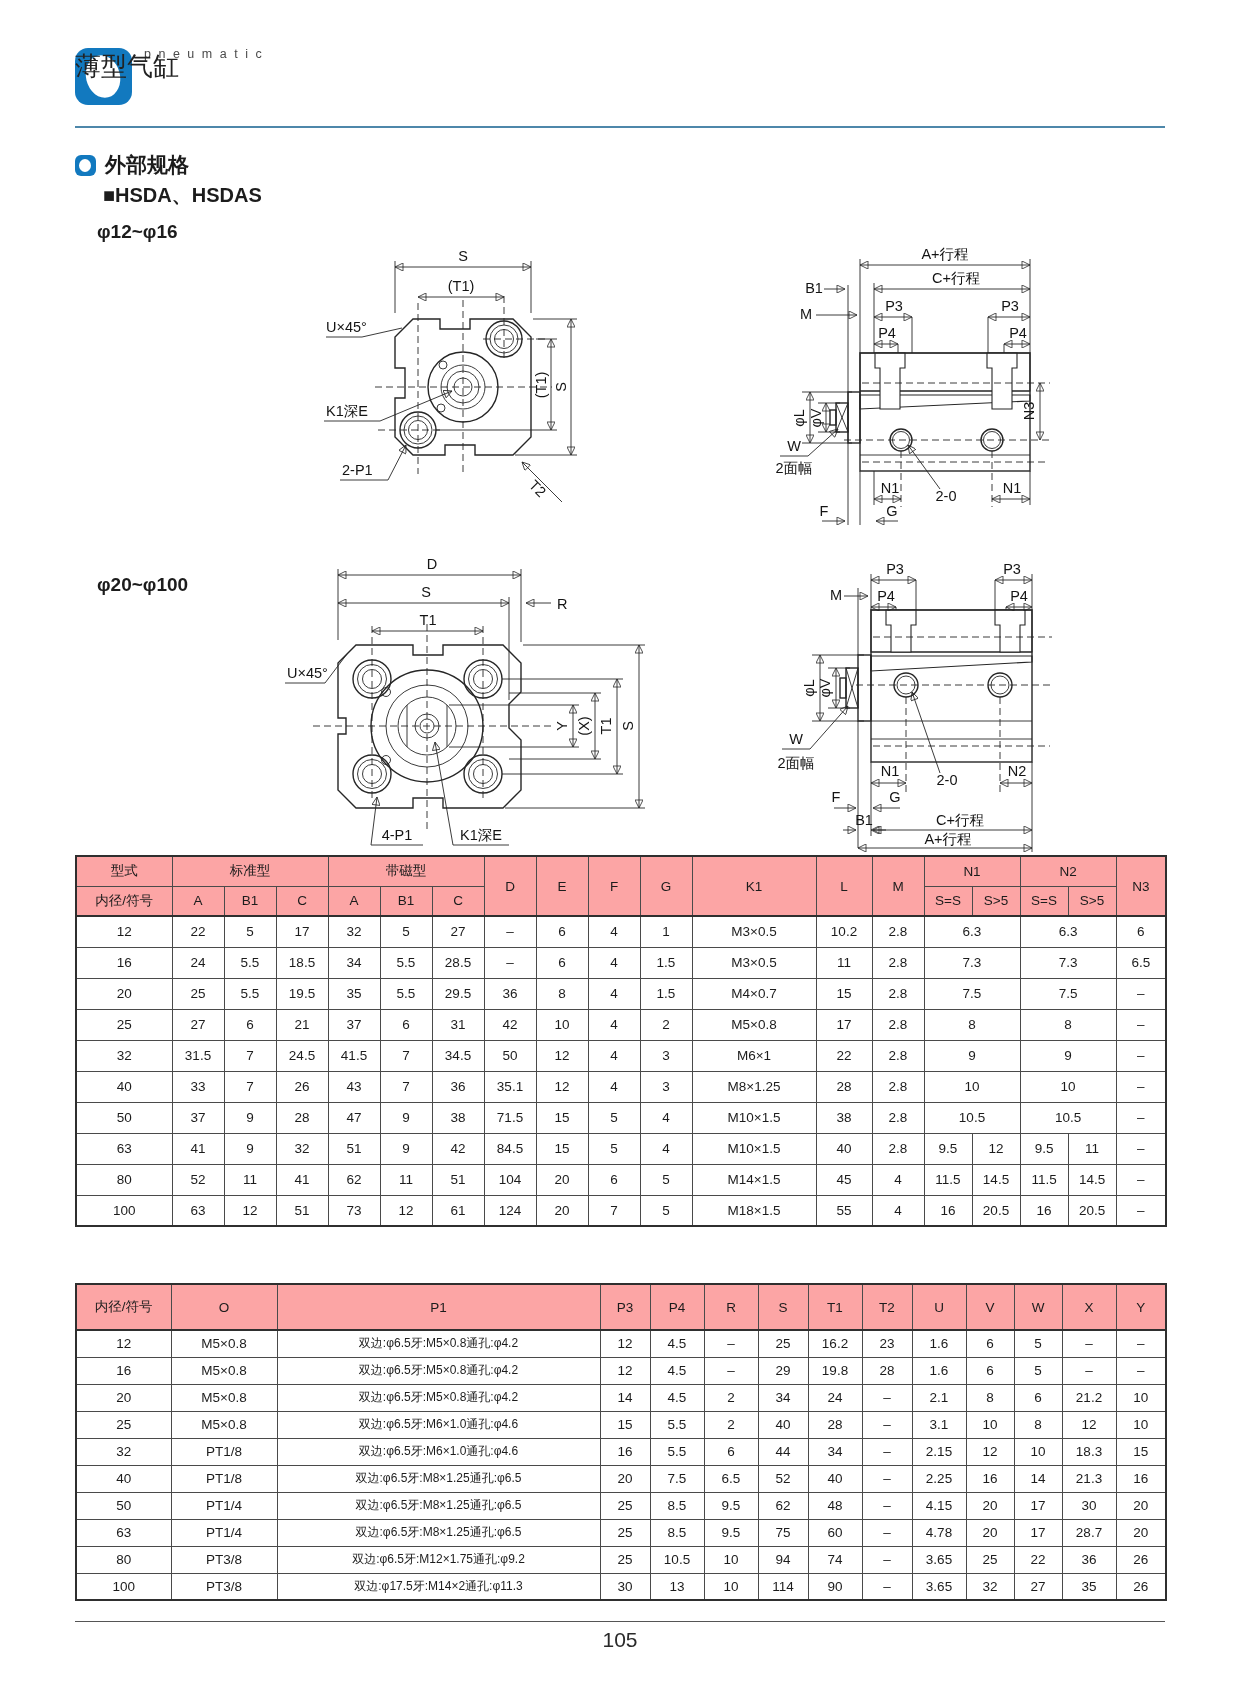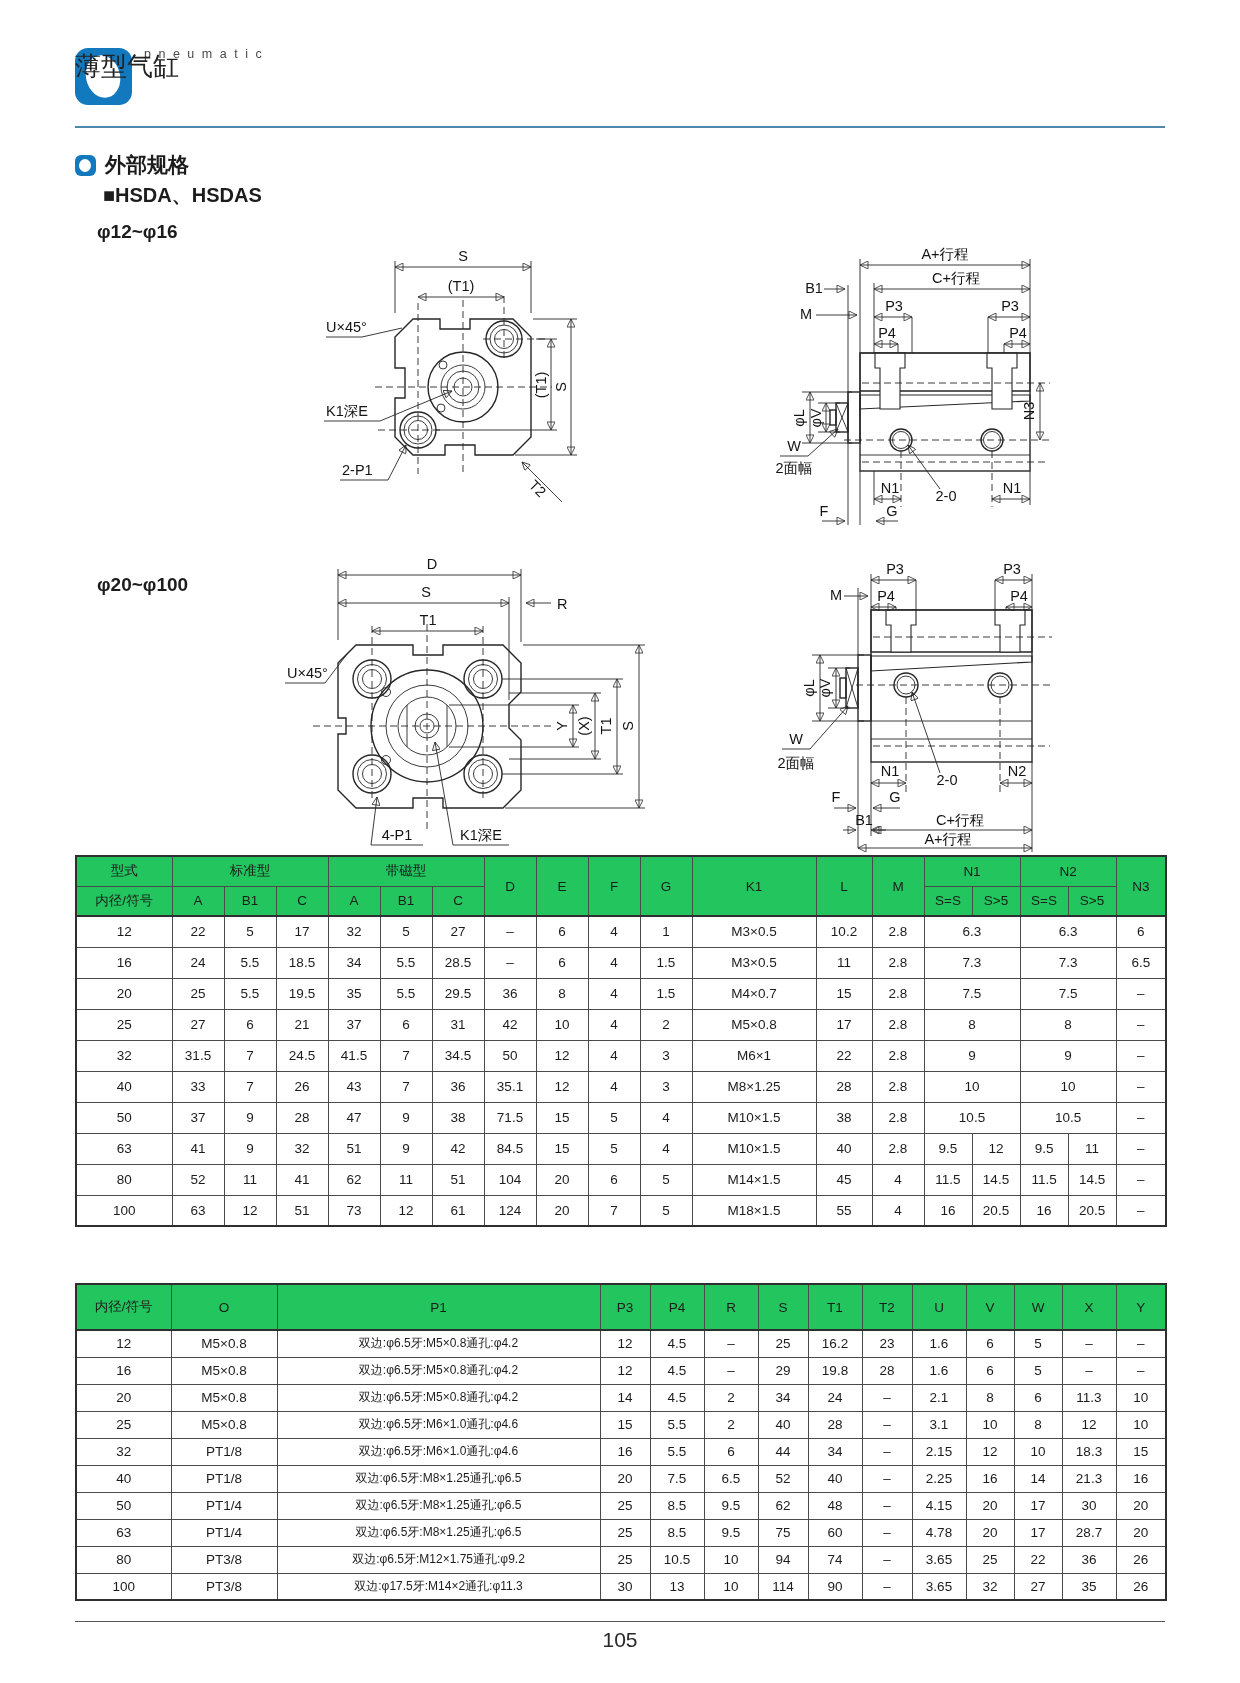--- a/index.html
+++ b/index.html
@@ -34,21 +34,21 @@
   .drw .dash{stroke-width:0.9;stroke-dasharray:7 4;}
   .drw .hatchfill{stroke-width:1.1;}
   .drw .white{fill:#ffffff;stroke-width:1.1;}
   .drw text{font-size:14.5px;fill:#141414;stroke:none;font-family:"Liberation Sans","DejaVu Sans",sans-serif;}
   .drw .mid{text-anchor:middle;}
   .drw .st{text-anchor:start;}
   
   table.spec{position:absolute;border-collapse:collapse;table-layout:fixed;border:2px solid #2f2f2f;}
   table.spec th,table.spec td{border:1px solid #4a4a4a;text-align:center;vertical-align:middle;
         padding:0 1px;font-size:13.5px;color:#1c1c1c;overflow:hidden;white-space:nowrap;font-weight:normal;}
-  table.spec thead th{background:#22c55e;}
+  table.spec thead th{background:#fca5a5;}
   table.spec thead{border-bottom:2px solid #2f2f2f;}
   .t1{left:75px;top:855px;width:1090px;}
   .t1 thead tr{height:30px;} .t1 tbody tr{height:31px;}
   .t2{left:75px;top:1283px;width:1090px;}
   .t2 thead tr{height:46px;} .t2 tbody tr{height:27px;}
   .t2 td:nth-child(3){font-size:12px;}
   
   .foot-rule{position:absolute;left:75px;top:1621px;width:1090px;height:1px;background:#555;}
   .foot-num{position:absolute;left:75px;top:1628px;width:1090px;text-align:center;font-size:21px;color:#2a2a2a;}
 </style>
@@ -716,21 +716,21 @@
           <td>双边:φ6.5牙:M5×0.8通孔:φ4.2</td>
           <td>14</td>
           <td>4.5</td>
           <td>2</td>
           <td>34</td>
           <td>24</td>
           <td>–</td>
           <td>2.1</td>
           <td>8</td>
           <td>6</td>
-          <td>11.3</td>
+          <td>21.2</td>
           <td>10</td>
         </tr>
         <tr>
           <td>25</td>
           <td>M5×0.8</td>
           <td>双边:φ6.5牙:M6×1.0通孔:φ4.6</td>
           <td>15</td>
           <td>5.5</td>
           <td>2</td>
           <td>40</td>

